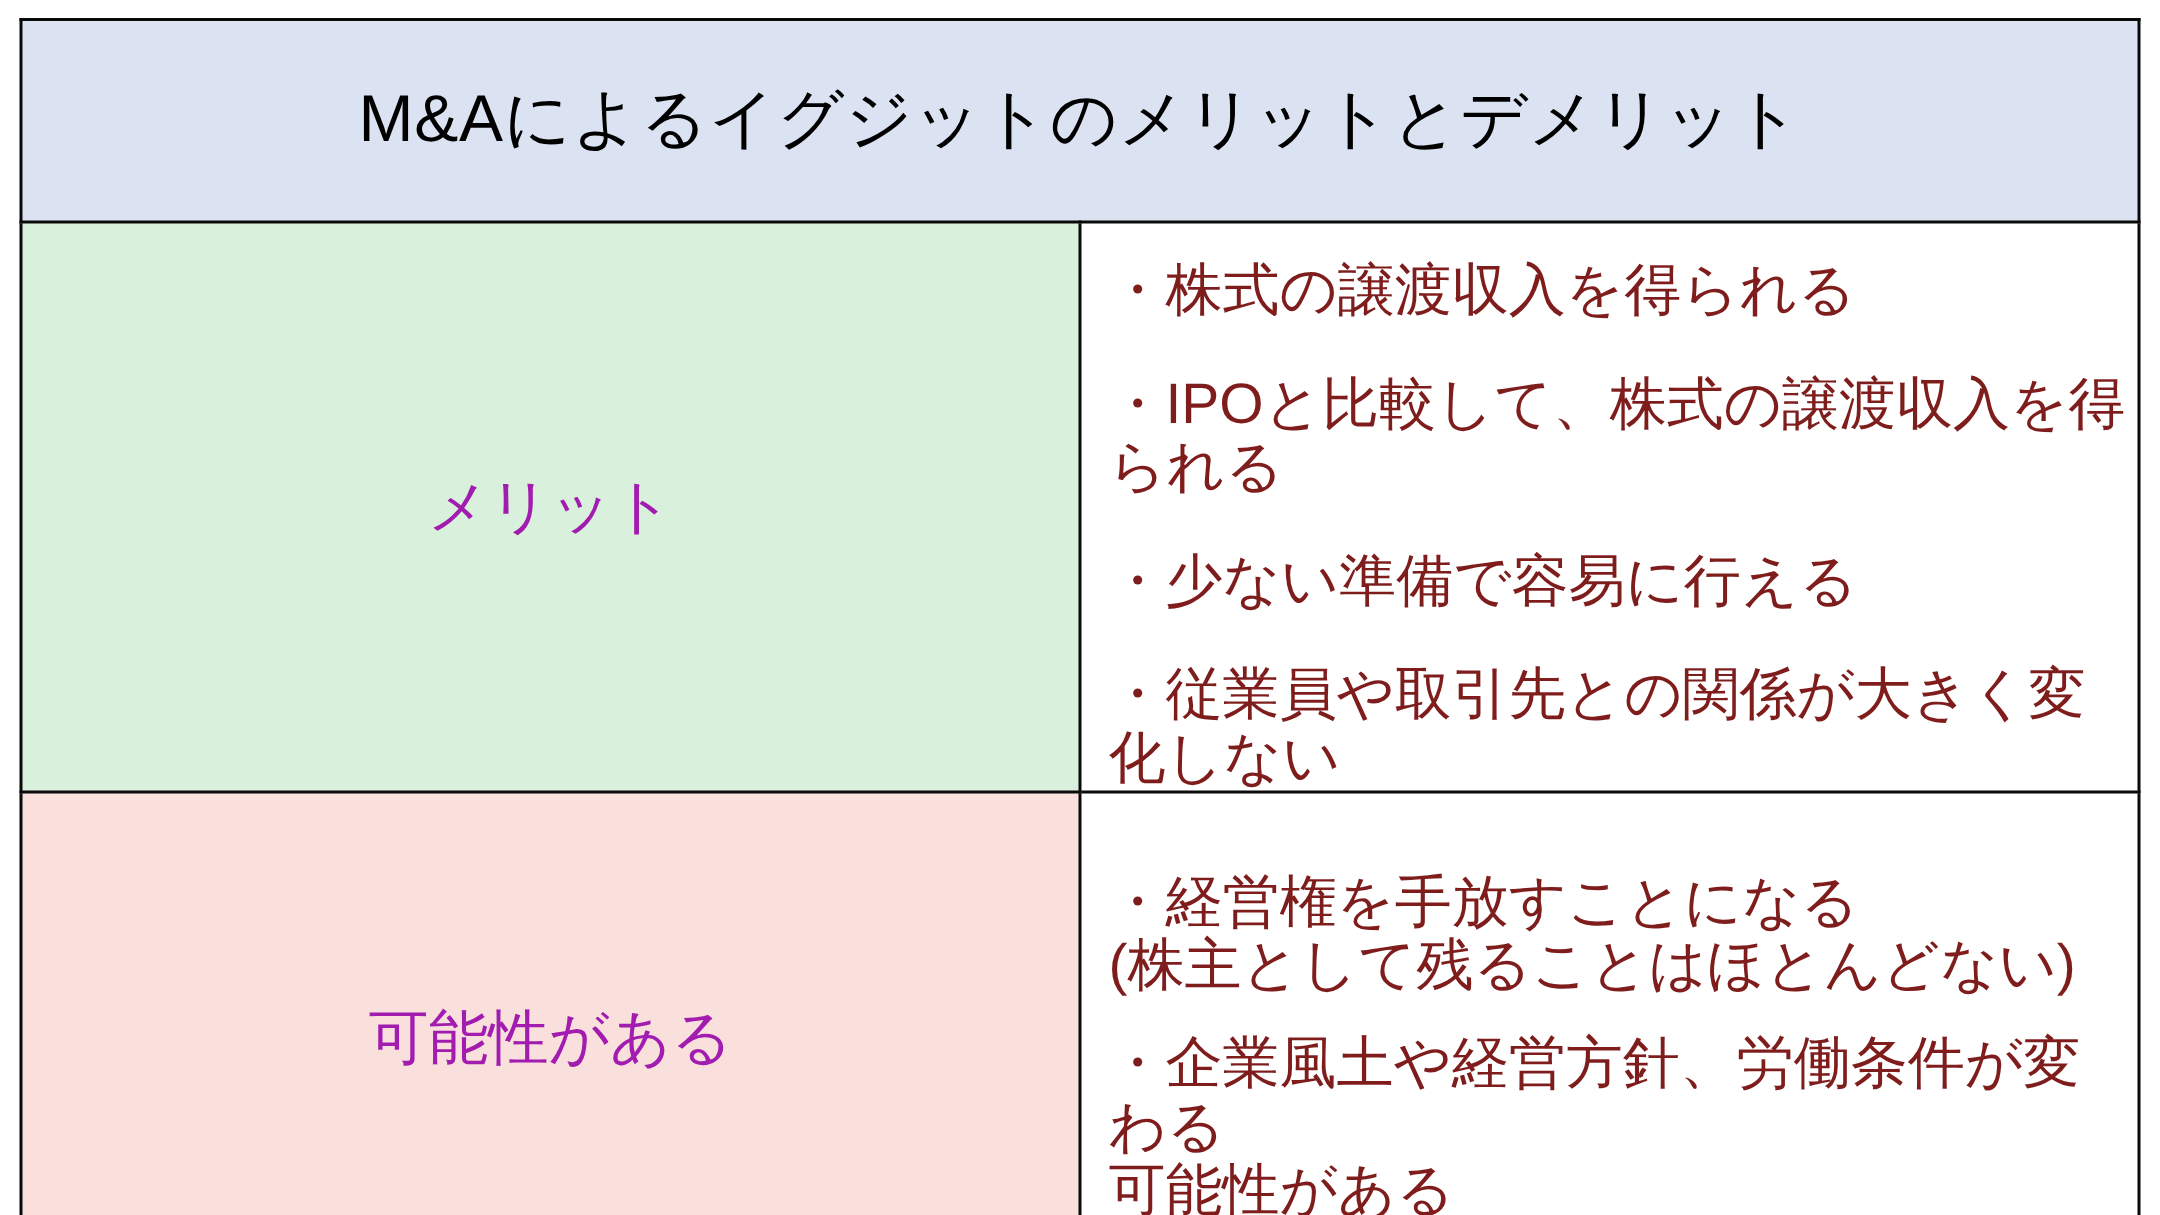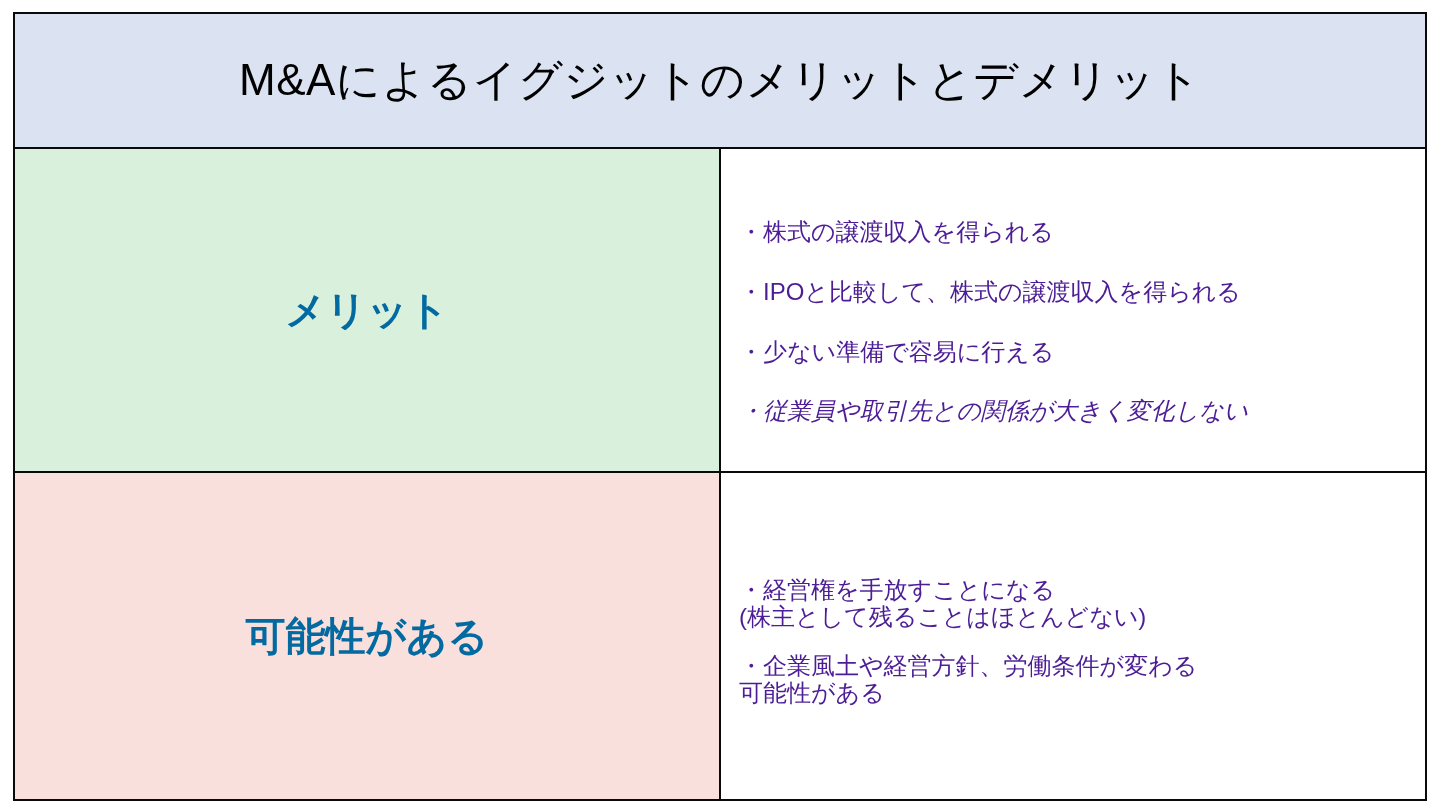--- a/index.html
+++ b/index.html
@@ -68,53 +68,52 @@
     height: 322px;
   }
   .label-cell.demerit {
     background: #f9e0dc;
     height: 326px;
   }
   .label-text {
     display: block;
     font-size: 40px;
     line-height: 1.2;
-    font-weight: 700;
-    color: #0369a1;
+    font-weight: 400;
+    color: #a21caf;
   }
 
   
   .content-cell {
     background: #ffffff;
     vertical-align: top;
     padding: 0;
   }
   .bullet-list {
     list-style: none;
     margin: 0;
     padding: 0;
   }
   .bullet-item {
-    font-size: 24px;
+    font-size: 38px;
     line-height: 1.12;
-    color: #4c1d95;
+    color: #7f1d1d;
     white-space: pre-line;
     text-indent: 0;
   }
 
   
   .content-cell.merit .bullet-list {
     padding: 24px 0 0 18px;
   }
   .content-cell.merit .bullet-item {
     margin: 0 0 33px 0;
   }
   .content-cell.merit .bullet-item:last-child {
     margin-bottom: 0;
-    font-style: italic;
   }
 
   
   .content-cell.demerit .bullet-list {
     padding: 28px 12px 0 18px;
   }
   .content-cell.demerit .bullet-item {
     margin: 0 0 22px 0;
   }
   .content-cell.demerit .bullet-item:last-child {

